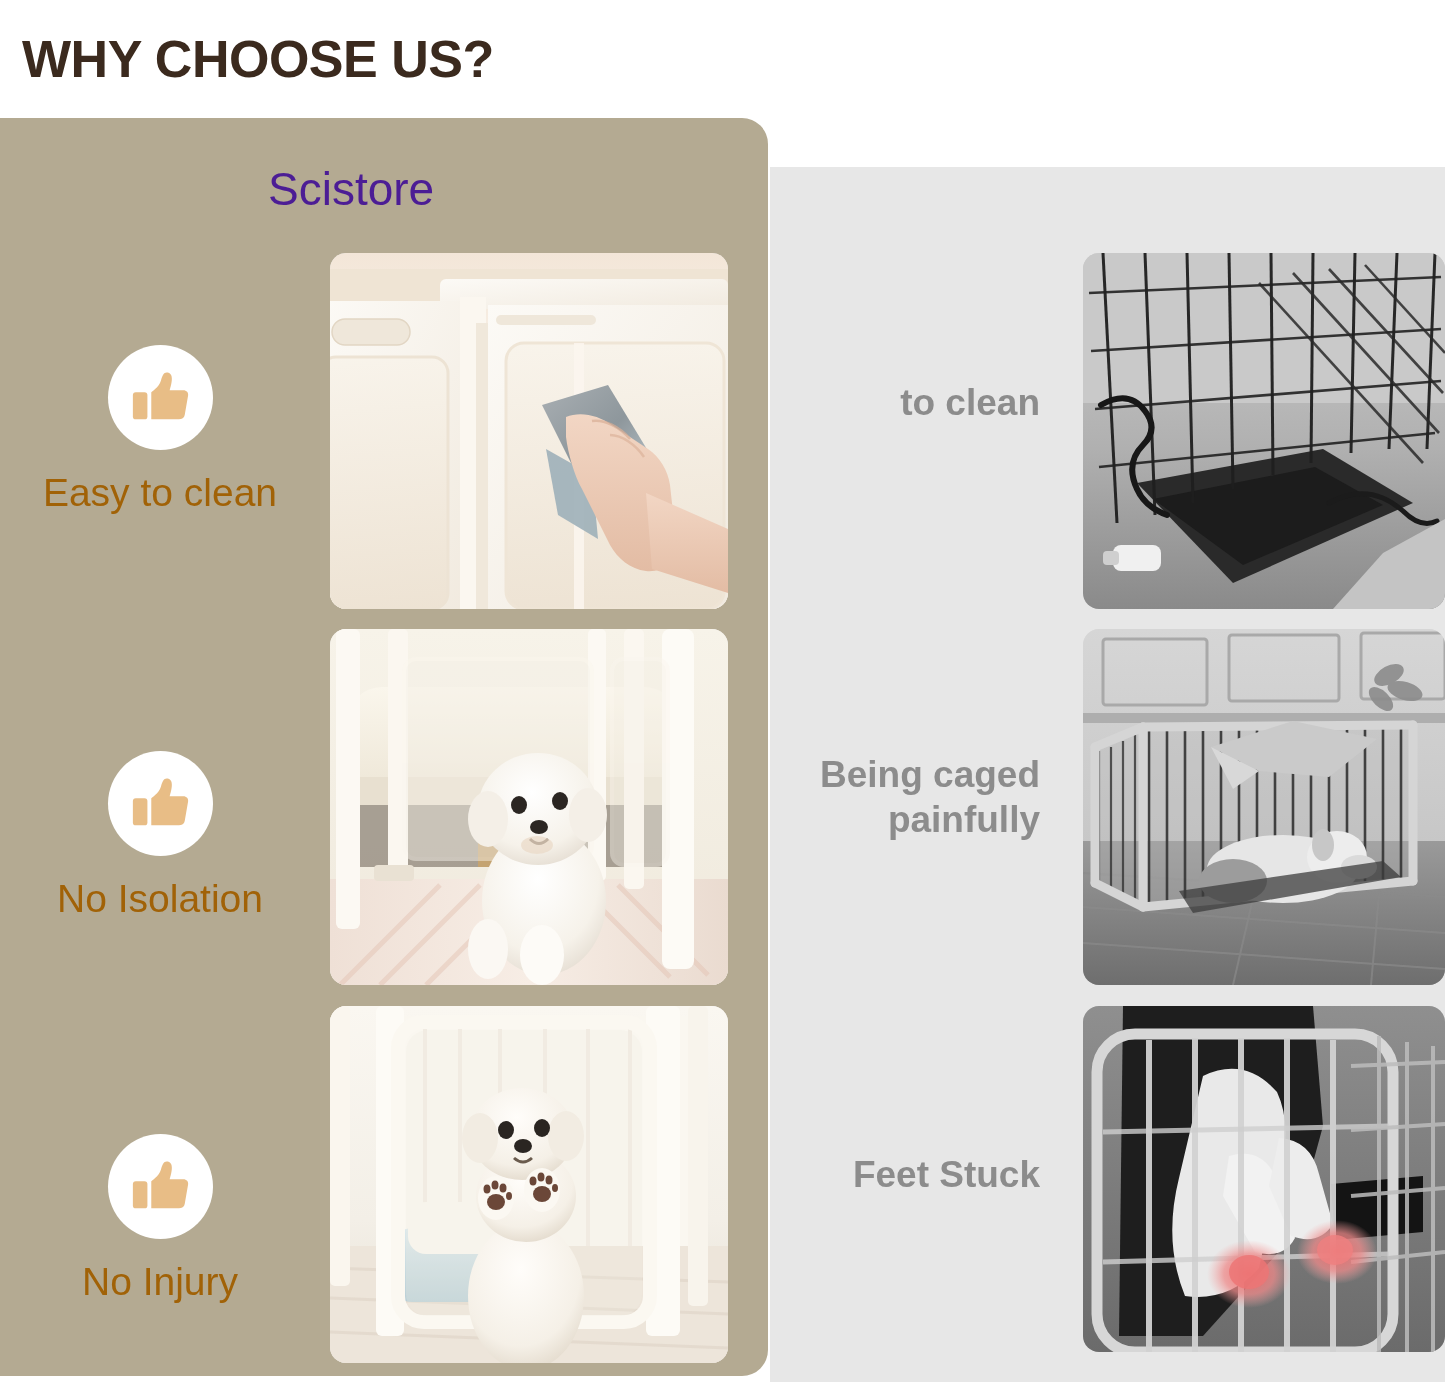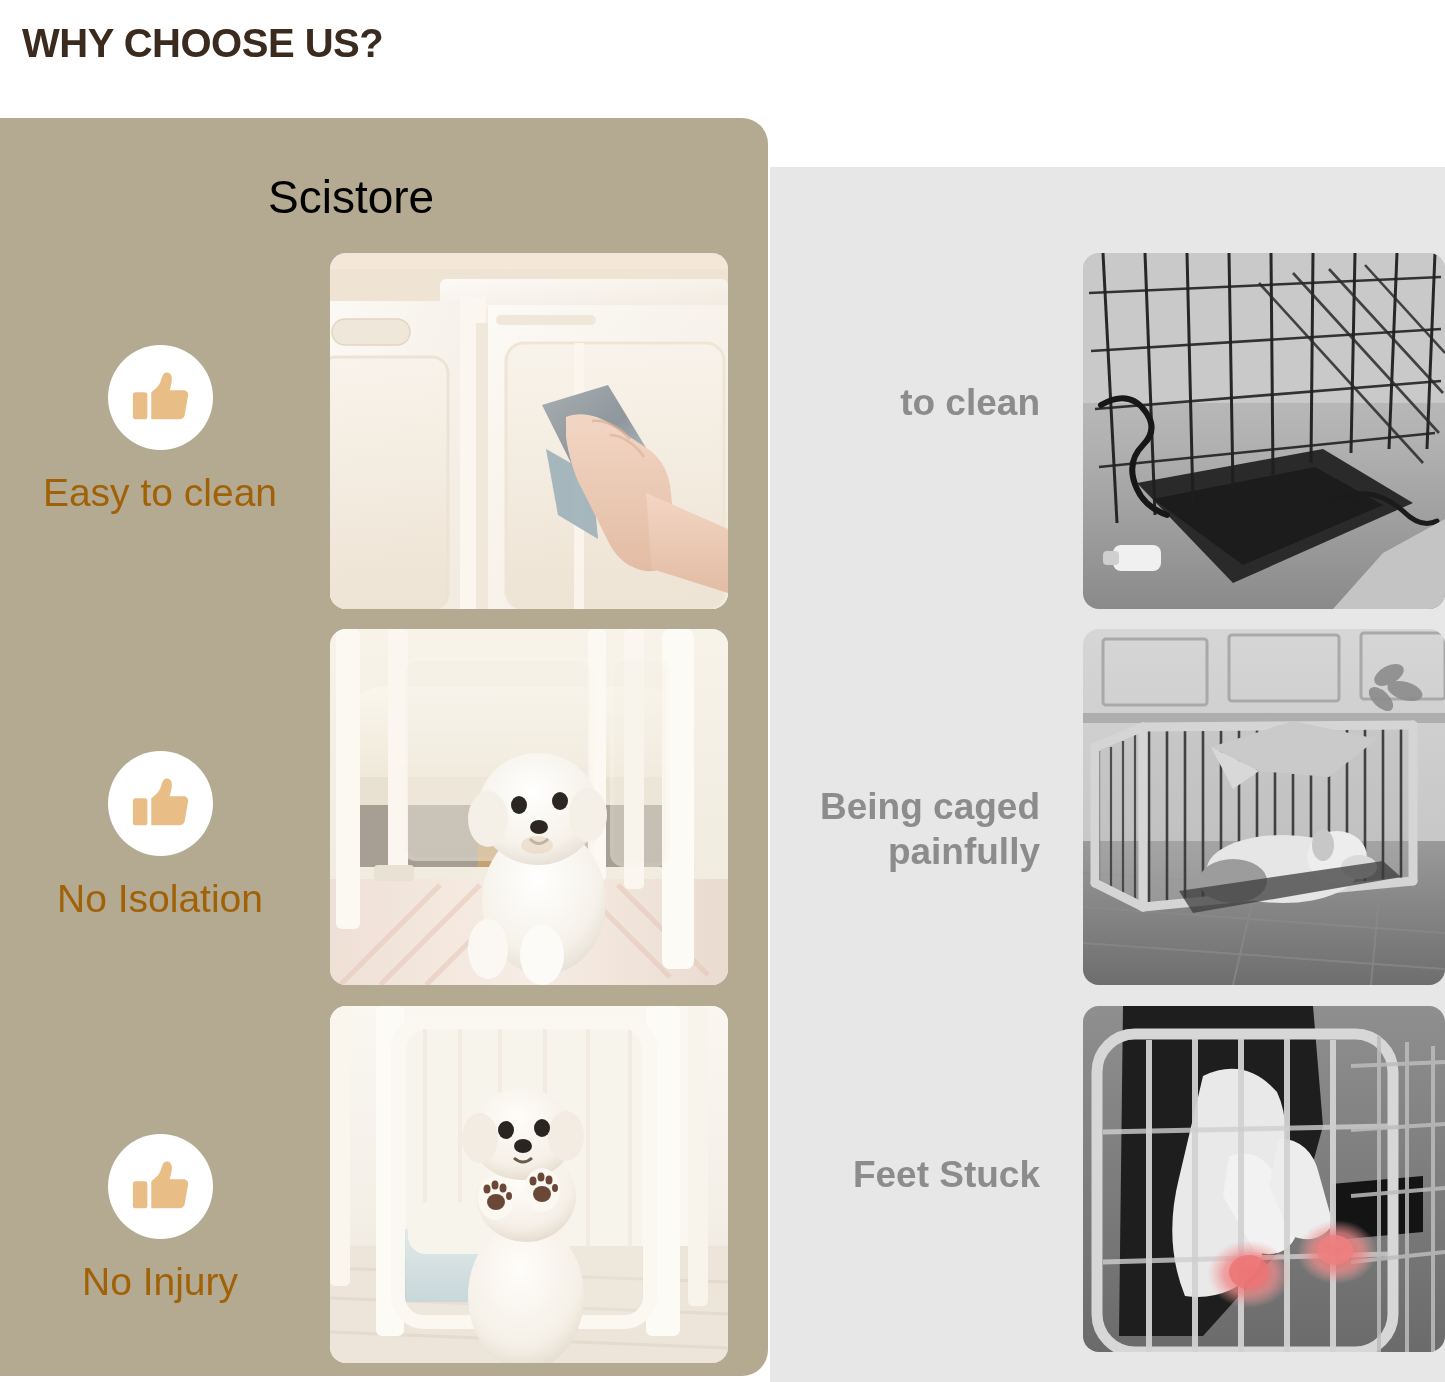--- a/index.html
+++ b/index.html
@@ -6,44 +6,44 @@
   body{
     width:1445px;height:1382px;
     background:#ffffff;
     font-family:"Liberation Sans", sans-serif;
     position:relative;overflow:hidden;
   }
 
   
   #page-title{
     position:absolute;left:22px;top:-6px;
-    font-size:40px;font-weight:bold;
+    font-size:52px;font-weight:bold;
     letter-spacing:-0.5px;
     color:#3B2A1E;
     white-space:nowrap;
   }
 
   
   #tan-panel{
     position:absolute;left:0px;top:118px;
     width:768px;height:1258px;
     background:#B4AA92;
     border-radius:0 26px 26px 0;
   }
   #gray-panel{
     position:absolute;left:770px;top:167px;
     width:675px;height:1215px;
     background:#E7E7E7;
   }
 
   
   #brand{
-    position:absolute;left:268px;top:170px;
+    position:absolute;left:268px;top:162px;
     font-size:46px;font-weight:400;
-    color:#000000;
+    color:#4c1d95;
     letter-spacing:0px;
     text-align:center;
   }
 
   
   .feature{
     position:absolute;left:0px;width:320px;
     text-align:center;
   }
   .icon-circle{
@@ -369,21 +369,21 @@
 
     <path d="M246 250 q40 -22 74 8 q18 18 34 10" stroke="#1B1B1B" stroke-width="5" fill="none" stroke-linecap="round"></path>
 
     <rect x="30" y="292" width="48" height="26" rx="8" fill="#F0F0F0"></rect>
     <rect x="20" y="298" width="16" height="14" rx="4" fill="#CFCFCF"></rect>
 
     <path d="M300 300 L362 266 L362 356 L250 356 Z" fill="#C4C4C4"></path>
   </svg>
 </div>
 
-<div class="con-label" style="left:790px;top:752px;margin-top:32px;">
+<div class="con-label" style="left:790px;top:752px;">
   <div>Being caged</div>
   <div>painfully</div>
 </div>
 
 <div class="photo" id="photo-caged">
   <svg viewBox="0 0 362 356" preserveAspectRatio="xMidYMid slice">
     <defs>
       <linearGradient id="cg-wall" x1="0" y1="0" x2="0" y2="1">
         <stop offset="0%" stop-color="#D6D6D6"></stop>
           <stop offset="100%" stop-color="#BDBDBD"></stop>

